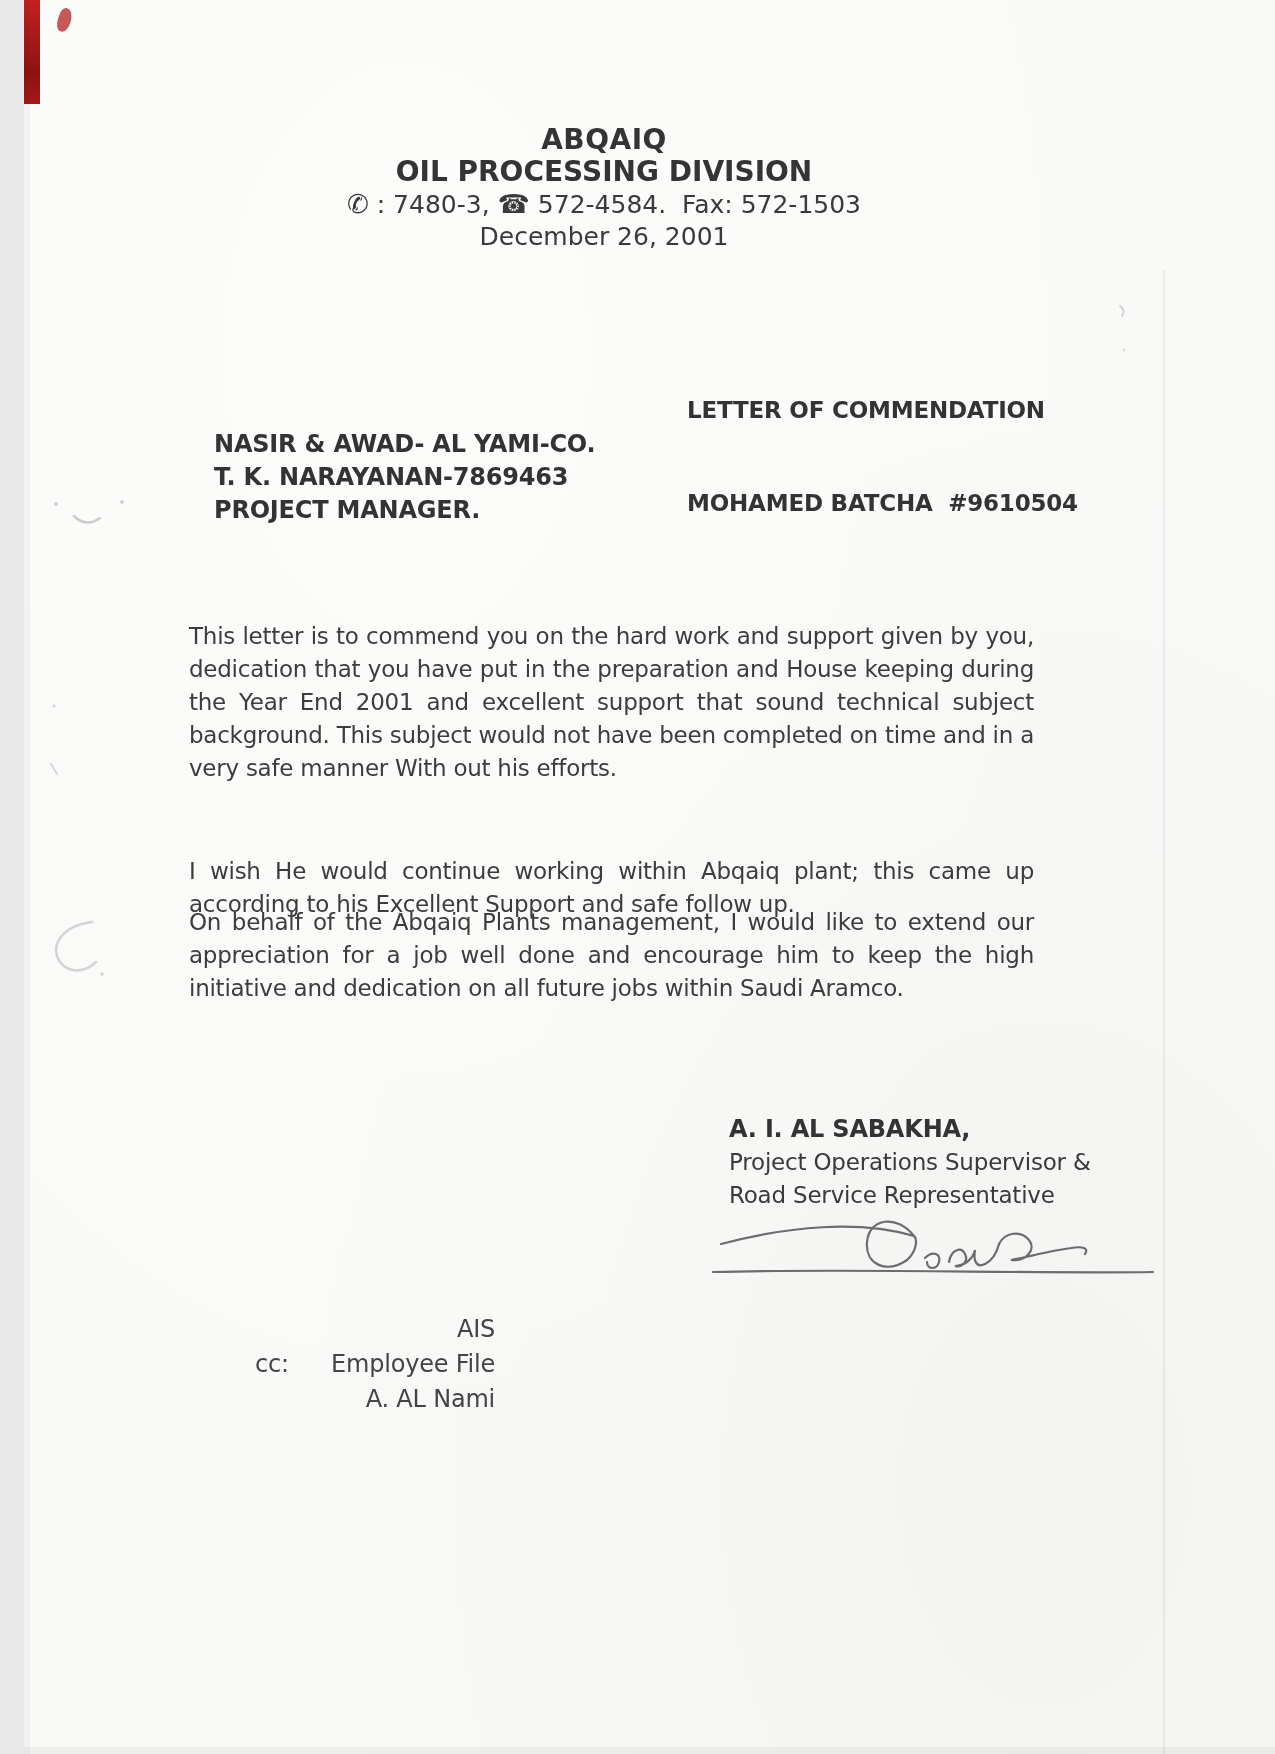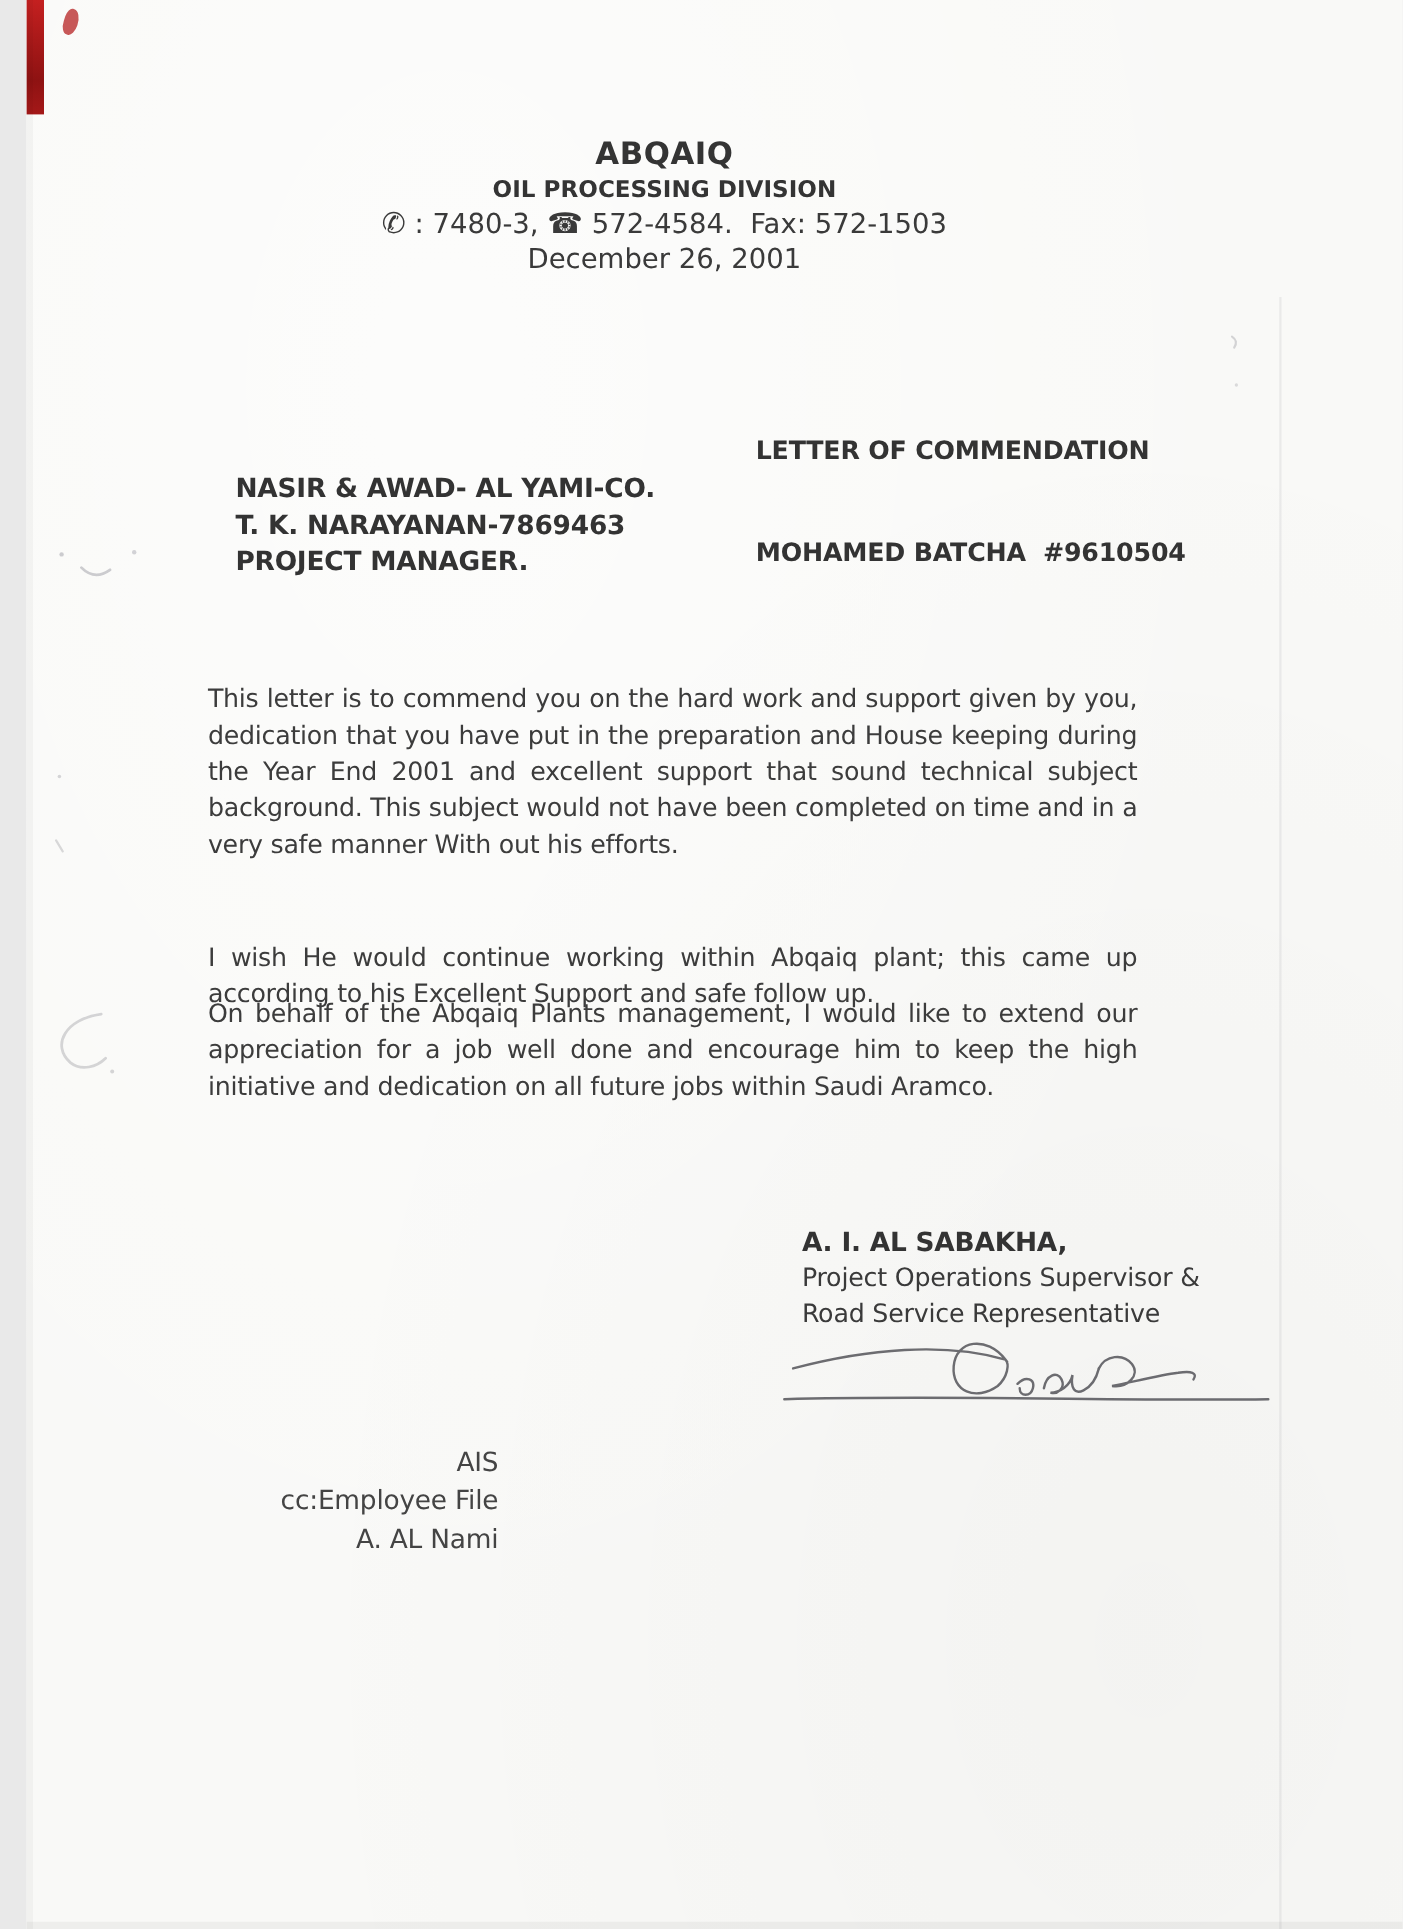--- a/index.html
+++ b/index.html
@@ -38,21 +38,21 @@
   .bottom-shade { bottom:0; left:0; width:100%; height:7px; background:rgba(0,0,0,0.045); }
   .left-shade { top:0; left:0; width:6px; height:100%; background:rgba(0,0,0,0.03); }
   .artifact { opacity:.9; }
 
   
   .letterhead {
     top:124px; left:165px; width:830px;
     text-align:center; line-height:32px;
   }
   .org       { font-size:28px; font-weight:bold; letter-spacing:.5px; color:#343434; }
-  .division  { font-size:21px; font-weight:bold; color:#343434; }
+  .division  { font-size:28px; font-weight:bold; color:#343434; }
   .contact   { font-size:25px; white-space:pre; }
   .contact .glyph { font-size:26px; }
   .date-line { font-size:25px; }
 
   
   .title-block {
     top:333px; left:663px;
     font-size:23px; font-weight:bold; line-height:31px;
     color:#333; letter-spacing:-0.2px; white-space:pre;
   }
@@ -86,21 +86,21 @@
   }
   .sig-name { font-weight:bold; font-size:24px; color:#333; }
   .sig-script { top:1210px; left:685px; }
 
   
   .footer {
     top:1312px; left:183px;
     font-size:24px; line-height:35px;
     color:#444; letter-spacing:-0.2px;text-align:right;
   }
-  .cc-row { display:flex; }
+  .cc-row { display:flex;gap:42px; }
   .cc-label { width:82px; }
   .cc-items { display:flex; flex-direction:column; }
 </style>
 </head>
 <body>
 
 <div class="page">
 
   <div class="abs binding-strip"></div>
   <div class="abs red-smudge"></div>

